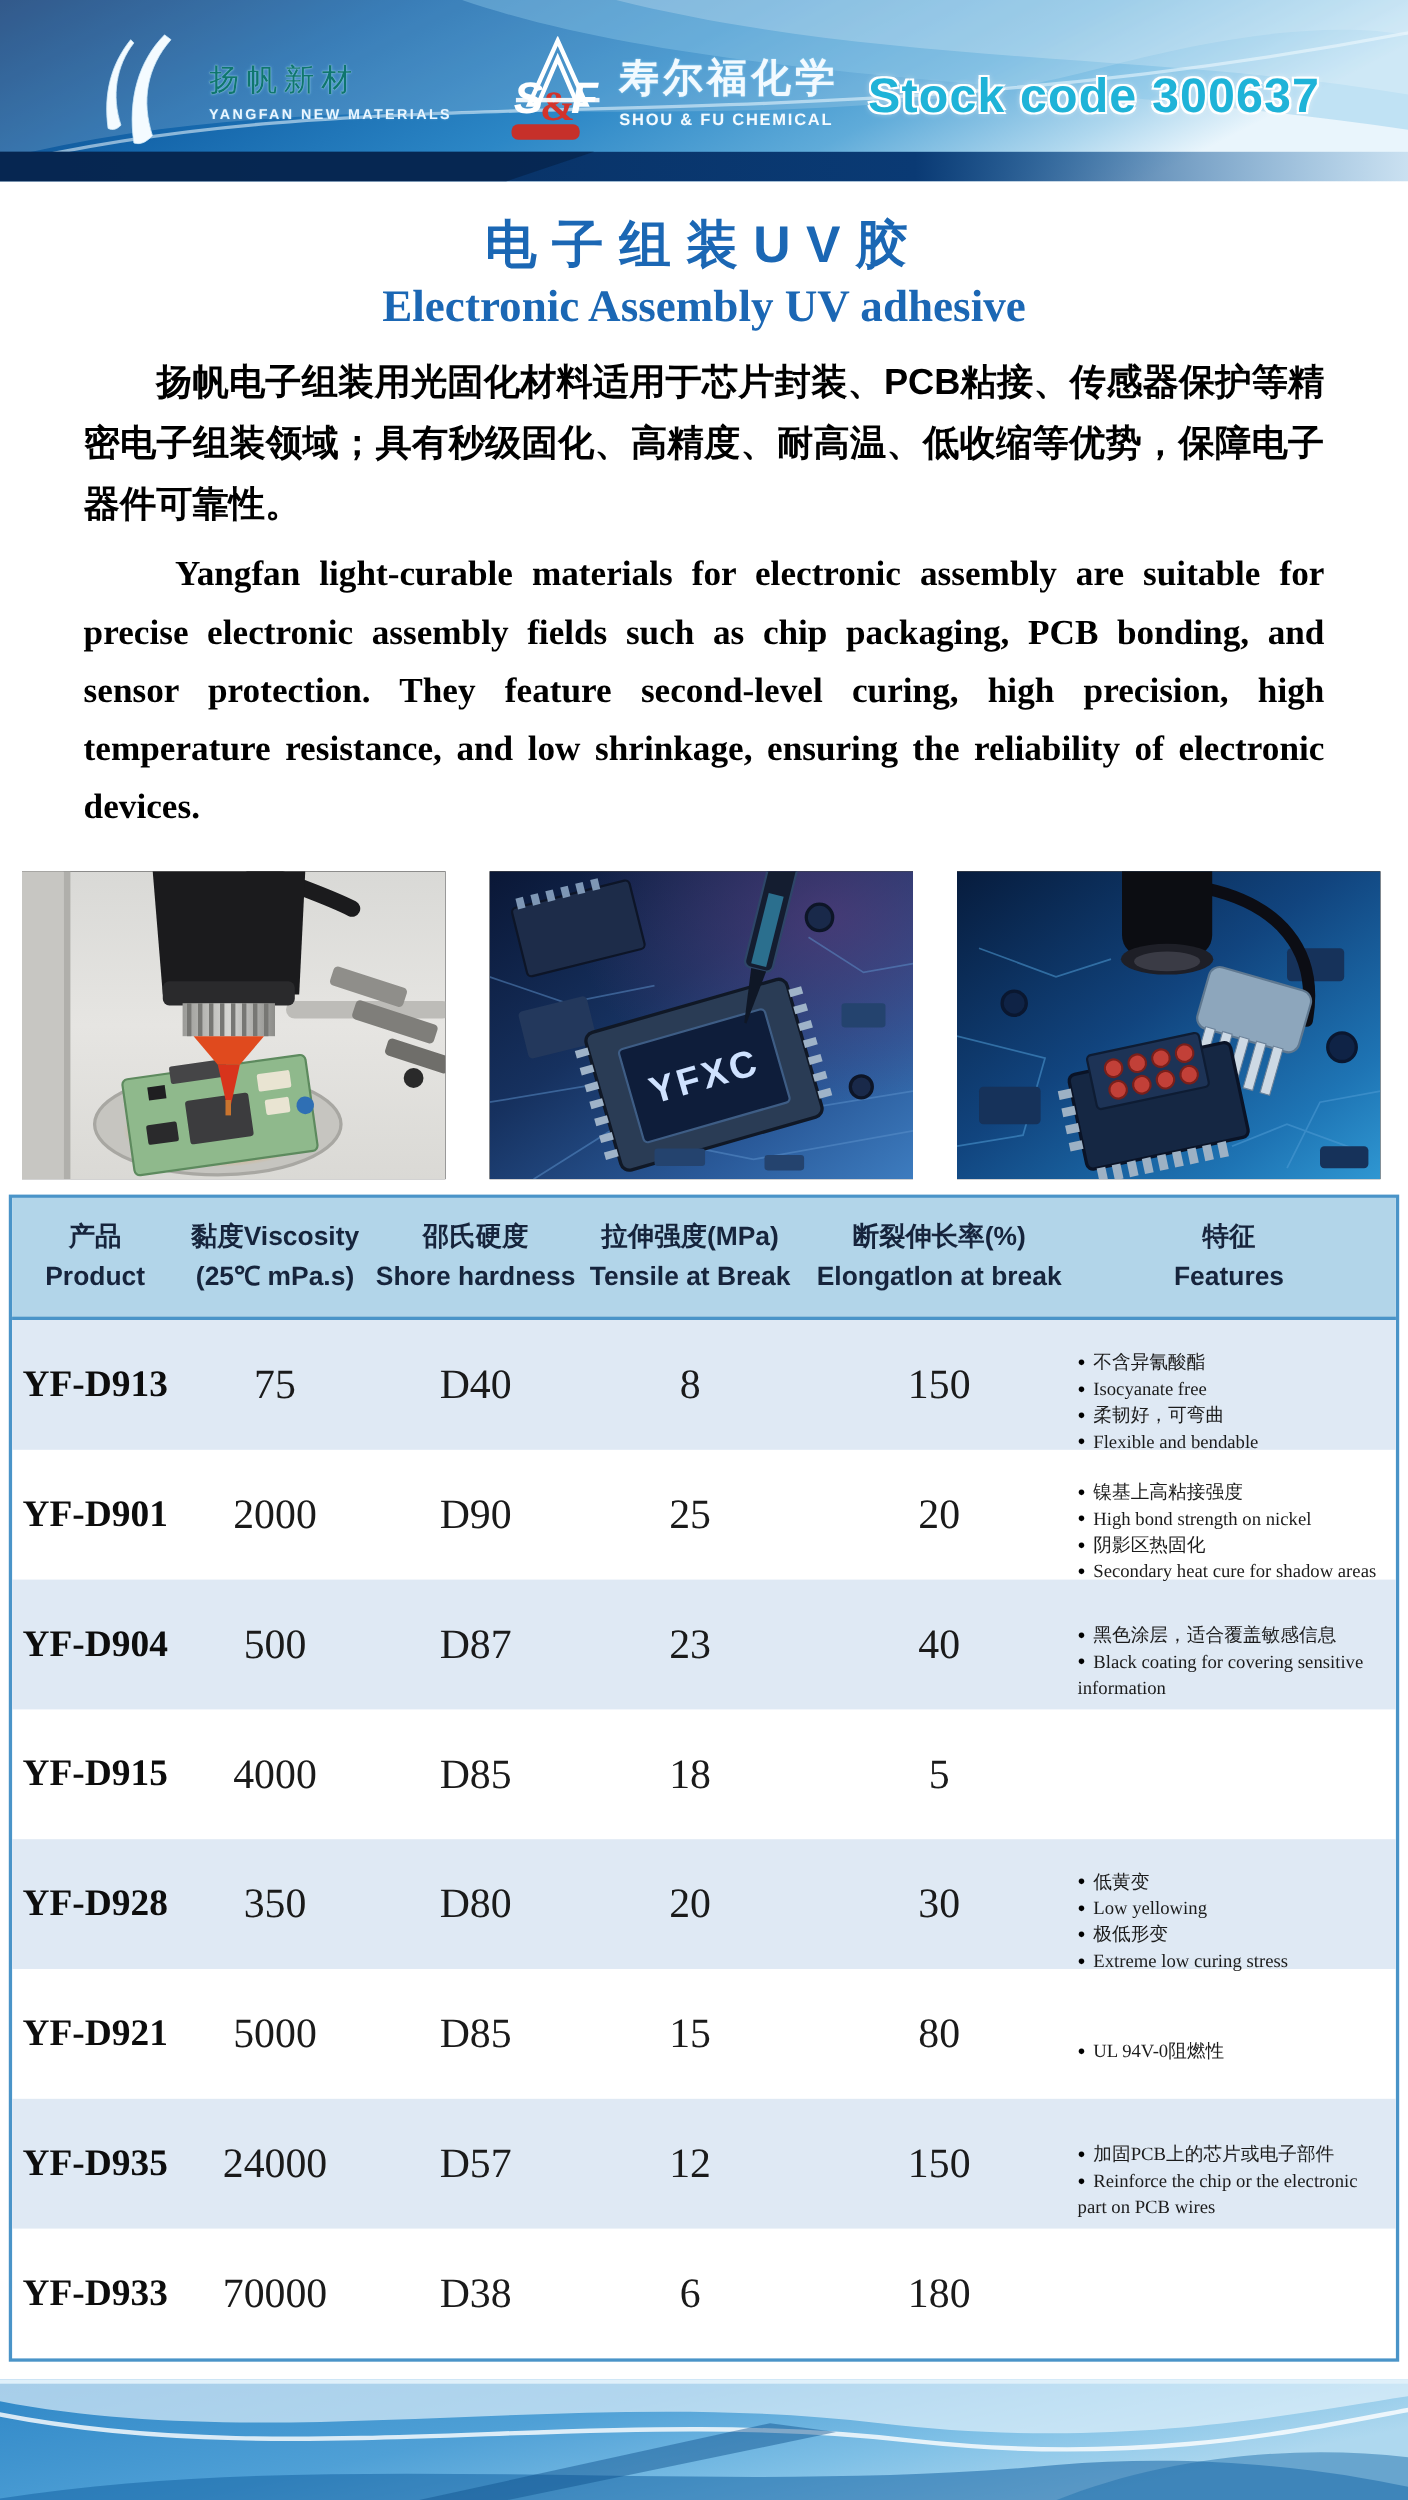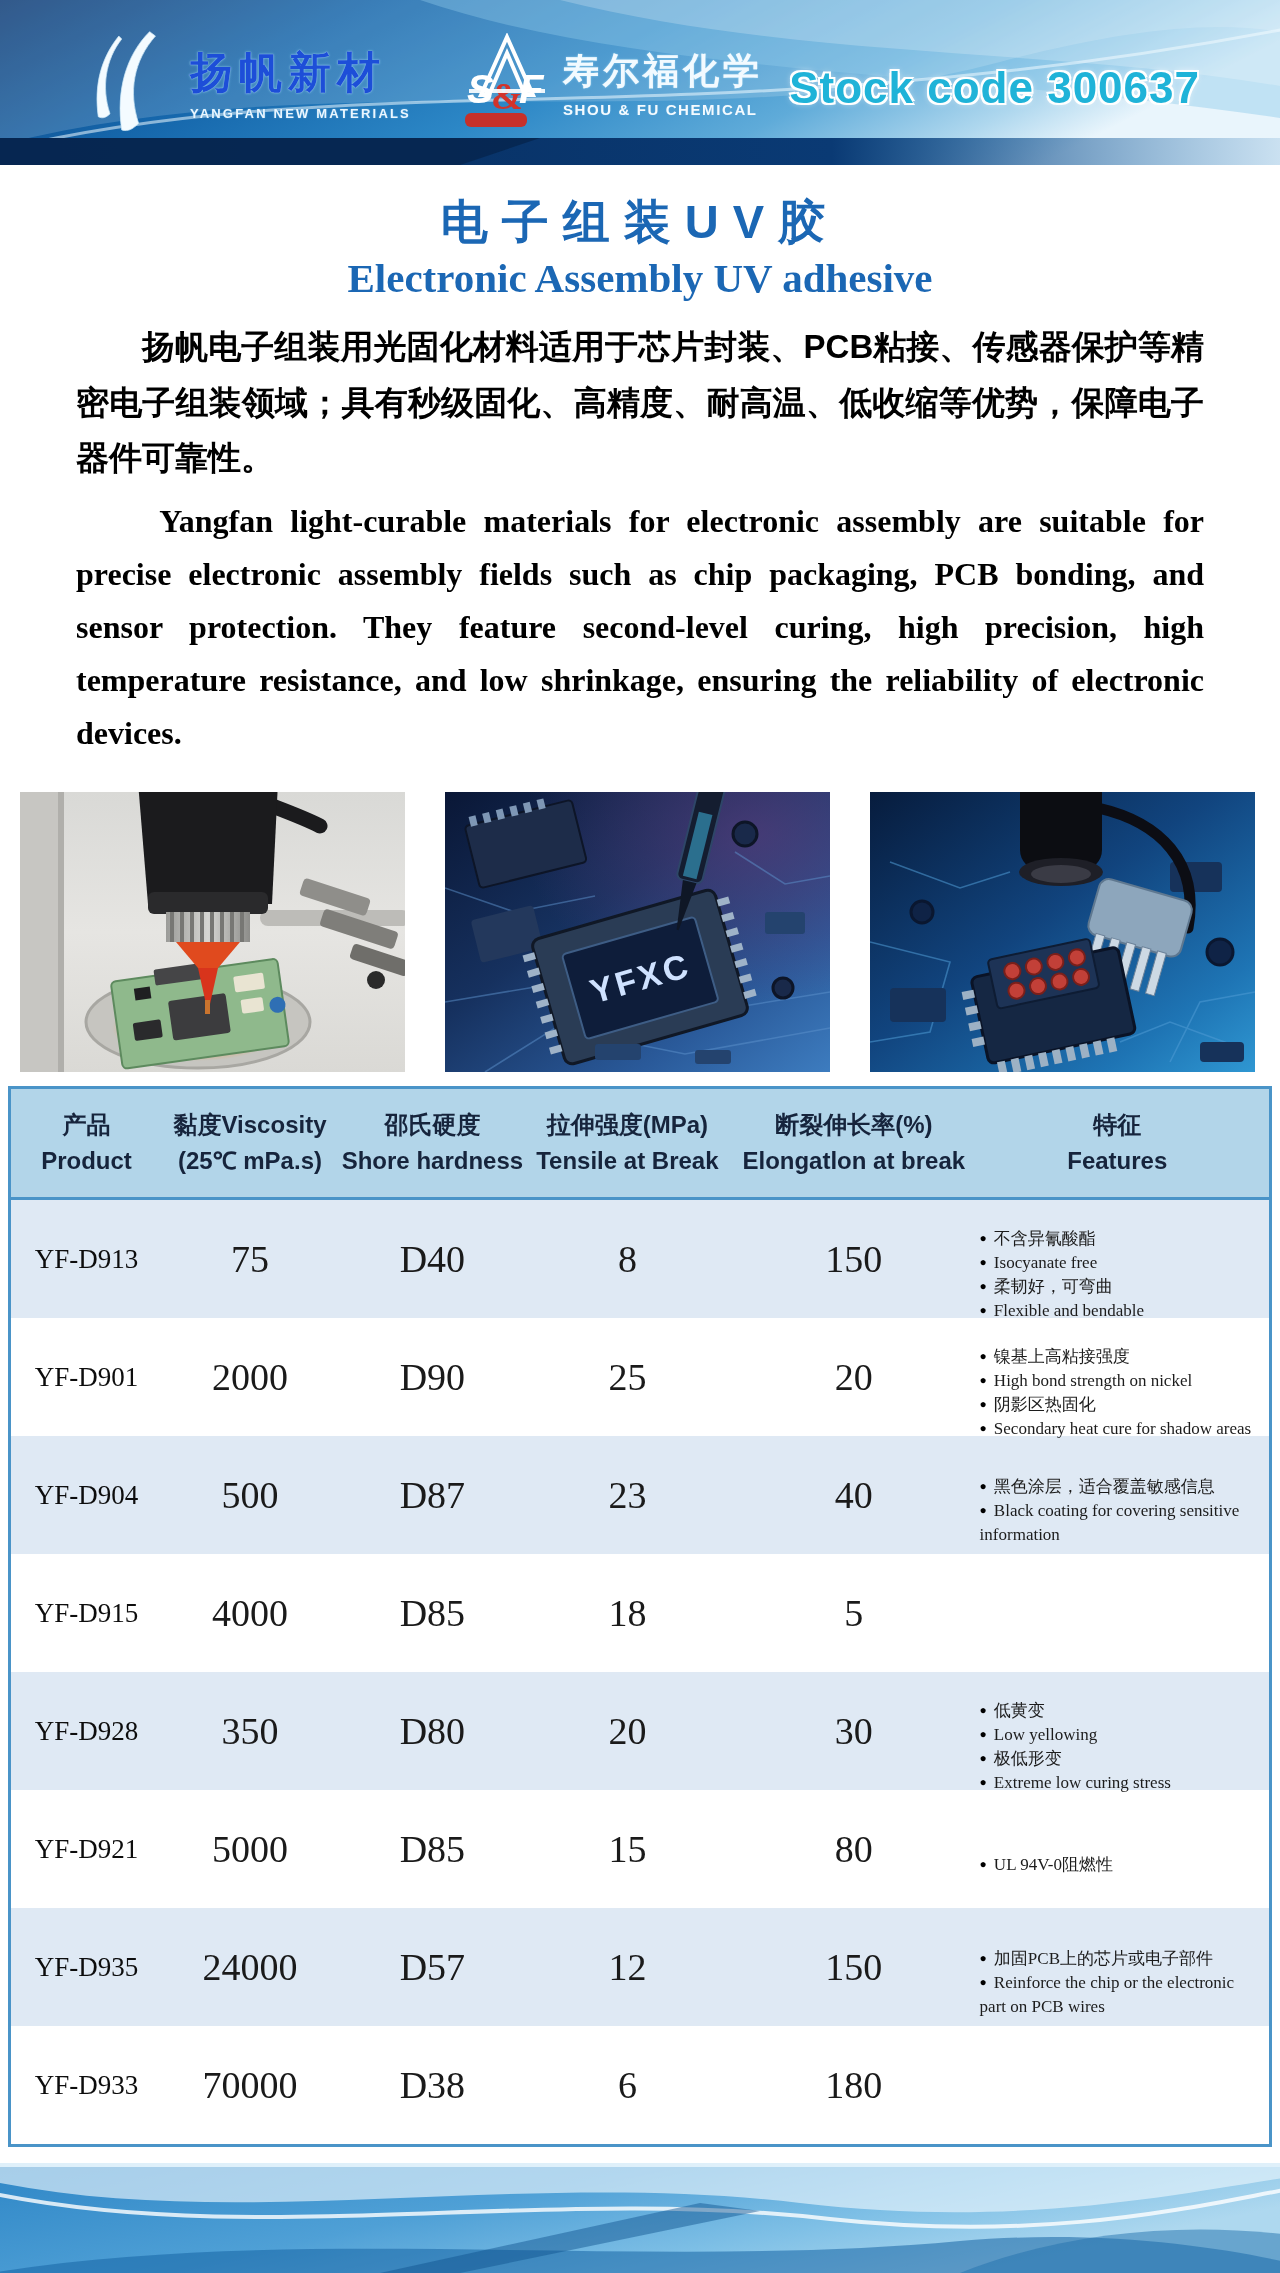--- a/index.html
+++ b/index.html
@@ -11,22 +11,22 @@
   }
 
   
   .banner { position:relative; width:1280px; height:165px; }
   .banner svg.bg { position:absolute; inset:0; display:block; }
   .banner-content { position:absolute; inset:0; display:flex; align-items:center; }
 
   .logo-yf { display:flex; align-items:center; margin-left:88px; gap:14px; }
   .logo-yf .sails { width:88px; height:112px; }
   .logo-yf-text .cn {
-    font-family:"Liberation Sans", sans-serif; font-weight:bold;
-    font-size:43px; letter-spacing:6px; color:#1d4ed8;
+    font-family:"Liberation Sans", sans-serif; font-weight:normal;
+    font-size:28px; letter-spacing:6px; color:#0f766e;
     text-shadow:0 0 3px #6db9e4, 0 0 1px #ffffff;
   }
   .logo-yf-text .en {
     font-family:"Liberation Sans", sans-serif; font-weight:bold;
     font-size:13px; letter-spacing:2.2px; color:#eaf6ff; margin-top:4px;
     text-shadow:0 0 2px #5aa6d8;
   }
 
   .logo-sf { display:flex; align-items:center; margin-left:52px; gap:12px; }
   .sf-mark { position:relative; width:88px; height:100px; }
@@ -98,21 +98,21 @@
   }
   .trow { display:flex; align-items:center; height:118px; }
   .trow.alt { background:#dfe9f4; }
   .td { text-align:center; }
   .col-product { width:12%; }
   .col-visc    { width:14%; }
   .col-hard    { width:15%; }
   .col-tens    { width:16%; }
   .col-elong   { width:20%; }
   .col-feat    { width:23%; text-align:left; padding-right:14px; }
-  .td.product { font-size:27px; font-weight:normal; color:#0d0d0d; }
+  .td.product { font-size:34px; font-weight:bold; color:#0d0d0d; }
   .td.num { font-size:38px; color:#1a1a1a; }
   .features-list { list-style:none;margin-top:32px; }
   .features-list li {
     font-size:17px; line-height:1.42; color:#1c1c1c;
     font-family:"Liberation Serif", serif;
   }
   .features-list li::before {
     content:"●"; font-size:12px; margin-right:7px;
     position:relative; top:-2px; color:#000;
   }

